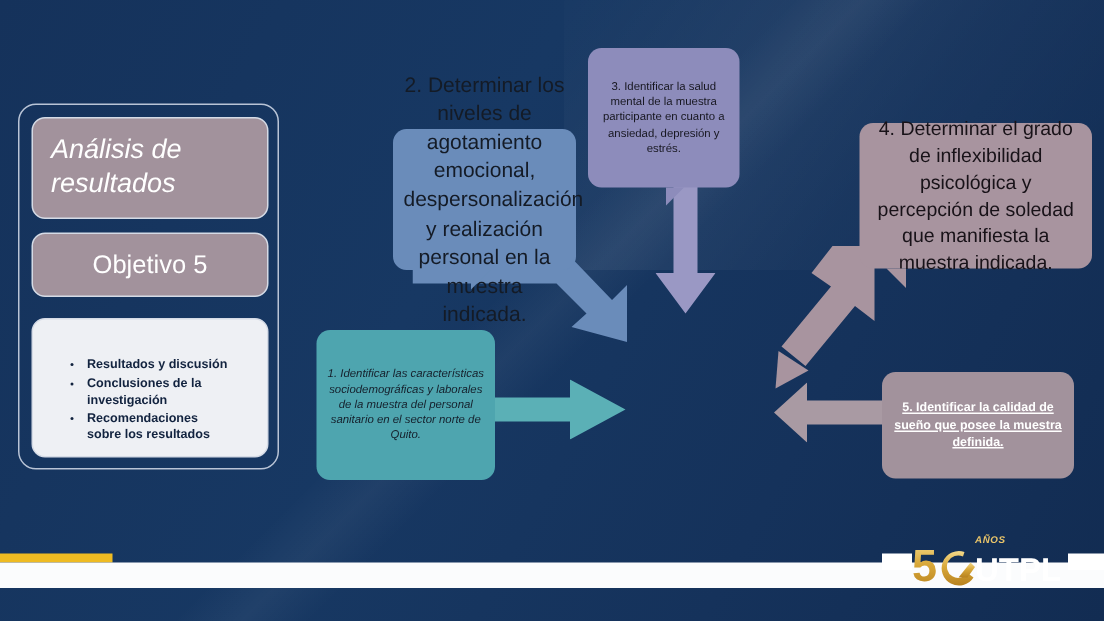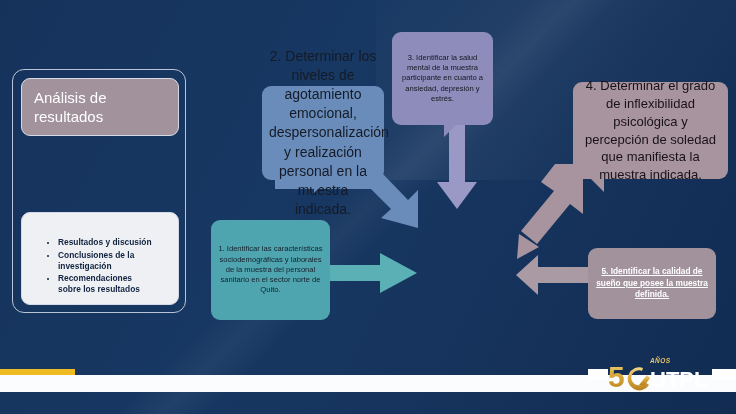--- a/index.html
+++ b/index.html
@@ -29,25 +29,26 @@
     position:absolute;left:12px;top:69px;width:174px;height:244px;
     border:1.2px solid #b9c4d6;border-radius:12px;
     box-sizing:border-box;
   }
   .lp-card{
     position:absolute;box-sizing:border-box;
     border-radius:9px;
     border:1px solid #d5dbe6;
   }
   .lp-title{
-    left:8px;top:8px;width:158px;height:58px;
+    left:8px;top:8px;width:158px;height:68px;
     background:#a2929c;
     color:#ffffff;
-    font-size:15px;line-height:1.28;
+    font-size:18px;line-height:1.28;
     padding:9px 0 0 12px;
+    font-style:italic;
   }
   .lp-obj{
     left:8px;top:85px;width:158px;height:43px;
     background:#a2929c;color:#ffffff;
     font-size:17px;
     display:flex;align-items:center;justify-content:center;
   }
   .lp-bullets{
     left:8px;top:142px;width:158px;height:93px;
     background:#eef0f4;
@@ -70,21 +71,21 @@
     padding:5px 7px;
   }
   .node .txt{width:100%;}
 
   
   .tail{position:absolute;width:0;height:0;}
 
   #node1{
     left:211px;top:220px;width:119px;height:100px;
     background:#4ea5af;border-radius:9px;
-    font-size:7.6px;line-height:1.36;color:#15202c;
+    font-size:7.6px;line-height:1.36;color:#15202c;font-style:italic;
   }
   #node2{
     left:262px;top:86px;width:122px;height:94px;
     background:#6a8cba;border-radius:9px;
     font-size:14px;line-height:1.36;color:#141b26;
   }
   #node2 .tail{
     left:52px;bottom:-13px;
     border-left:13px solid #6a8cba;
     border-bottom:13px solid transparent;
@@ -156,20 +157,23 @@
 </head>
 <body>
 
 <div id="slide">
 
   <div class="sheen"></div>
 
   <div class="left-panel">
     <div class="lp-card lp-title">
       <span>Análisis de resultados</span>
+    </div>
+    <div class="lp-card lp-obj">
+      <span>Objetivo 5</span>
     </div>
     <div class="lp-card lp-bullets">
       <ul>
         <li>Resultados y discusión</li>
         <li>Conclusiones de la investigación</li>
         <li>Recomendaciones sobre los resultados</li>
       </ul>
     </div>
   </div>
 

